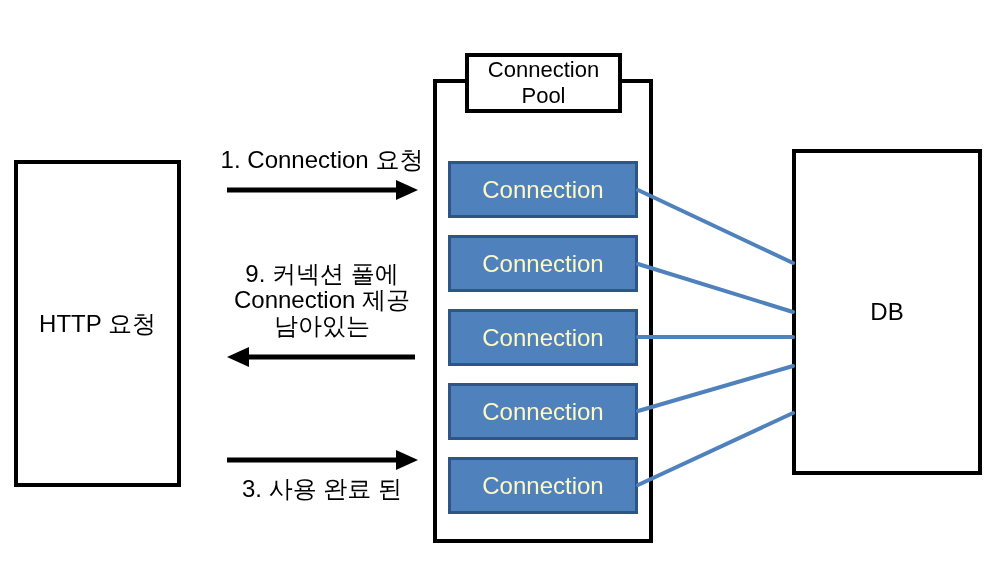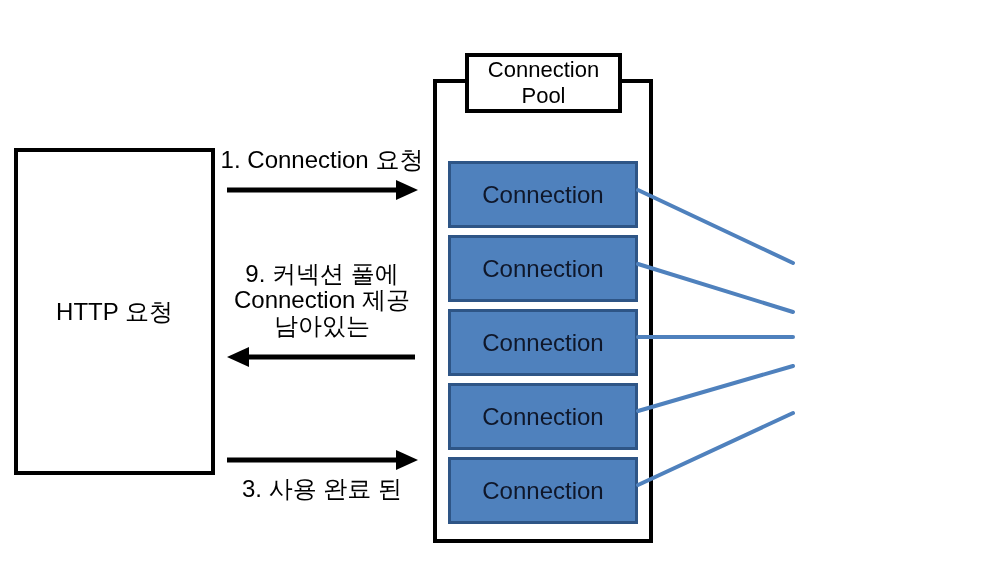--- a/index.html
+++ b/index.html
@@ -23,43 +23,43 @@
     align-items: center;
     justify-content: center;
     text-align: center;
   }
   .outline-box {
     border: 4px solid var(--box-border, #000000);
     background: #ffffff;
     font-size: 24px;
   }
   .http-box {
-    left: 14px; top: 148px;
-    width: 201px; height: 327px;
+    left: 14px; top: 160px;
+    width: 167px; height: 327px;
     z-index: 2;
   }
   .pool-container {
     left: 433px; top: 79px;
     width: 220px; height: 464px;
     z-index: 1;
   }
   .pool-title-box {
     left: 465px; top: 53px;
     width: 157px; height: 60px;
     z-index: 3;
     font-size: 22px;
     line-height: 26px;
     padding: 0 0;
   }
   .conn-box {
     left: 448px;
-    width: 190px; height: 67px;
+    width: 190px; height: 57px;
     background: var(--connection-fill, #4F81BD);
     border: 3px solid var(--connection-border, #2E5586);
-    color: #0f172a;
+    color: #fef9c3;
     font-size: 24px;
     z-index: 2;
   }
   .conn-1 { top: 161px; }
   .conn-2 { top: 235px; }
   .conn-3 { top: 309px; }
   .conn-4 { top: 383px; }
   .conn-5 { top: 457px; }
   .db-box {
     left: 792px; top: 149px;
@@ -124,20 +124,23 @@
   <div class="node conn-box conn-3">
     <span>Connection</span>
   </div>
   <div class="node conn-box conn-4">
     <span>Connection</span>
   </div>
   <div class="node conn-box conn-5">
     <span>Connection</span>
   </div>
 
+  <div class="node outline-box db-box">
+    <span>DB</span>
+  </div>
 
   <div class="arrow-label label-1">
     <span>1. Connection 요청</span>
   </div>
   <div class="arrow-label label-2">
     <span>9. 커넥션 풀에</span>
     <span>Connection 제공</span>
     <span>남아있는</span>
   </div>
   <div class="arrow-label label-3">

